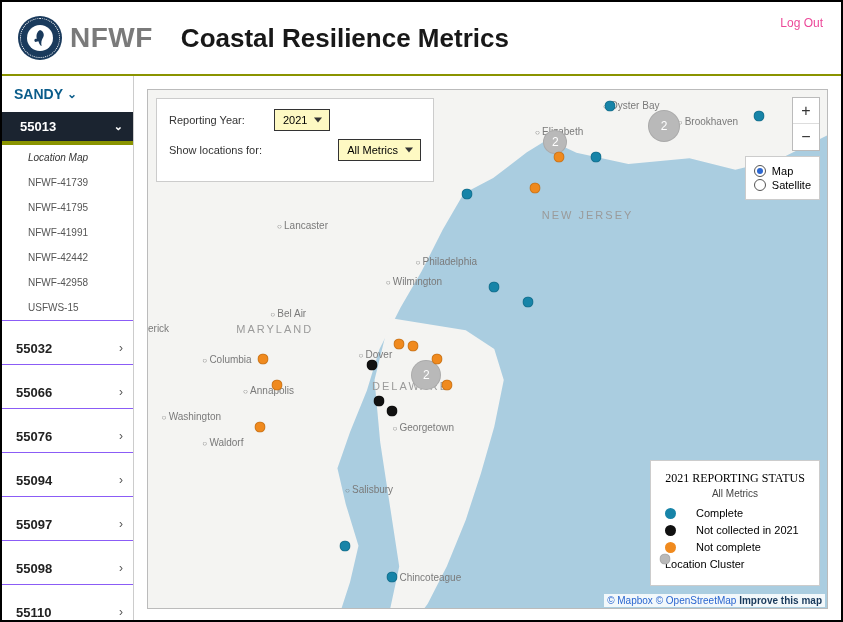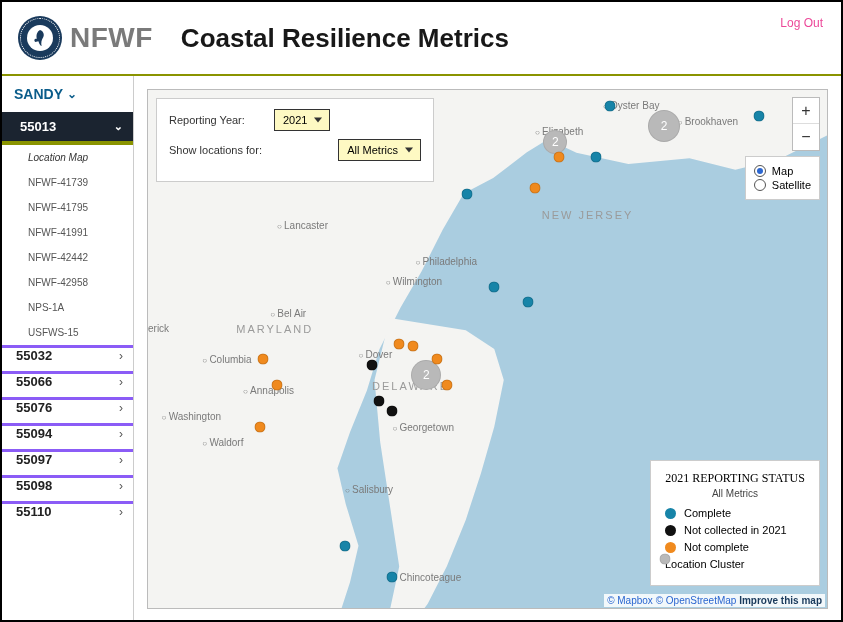--- a/index.html
+++ b/index.html
@@ -106,28 +106,27 @@
     padding: 7px 6px 7px 26px;
     color: #555;
     font-size: 10px;
     cursor: pointer;
   }
   .sub-item.active {
     font-style: italic;
     color: #333;
   }
   .grant-row {
-    padding: 0 10px 8px 14px;
+    padding: 20px 10px 8px 14px;
     font-weight: 700;
     color: #222;
     font-size: 13px;
-    border-top: 3px solid #8b5cf6;
+    border-top: 1px solid #8b5cf6;
     display: flex;
     justify-content: space-between;
-    align-items: center;
     cursor: pointer;
   }
   .grant-row .chev { color: #555; font-size: 12px; font-weight: 400; }
   
   .map-area {
     flex: 1;
     padding: 13px 13px 0 13px;
     position: relative;
   }
   .map {
@@ -253,21 +252,21 @@
   }
   
   .legend {
     position:absolute; right:7px; bottom:22px;
     background:#fff; border:1px solid #ccc;
     padding:10px 14px; font-size:11px;
     min-width:170px;
   }
   .legend-title { text-align:center; font-size:12px; margin-bottom:2px;font-family:Liberation Serif, serif;}
   .legend-sub { text-align:center; font-size:10px; color:#444; margin-bottom:8px;}
-  .legend-row { display:flex; align-items:center; gap:8px; margin:5px 0;text-align:center;}
+  .legend-row { display:flex; align-items:center; gap:20px; margin:5px 0;text-align:center;}
   .legend-row .sw { width:11px;height:11px;border-radius:50%;}
   .legend-row .sw.complete{background:#1784a8;}
   .legend-row .sw.notcollected{background:#111;}
   .legend-row .sw.notcomplete{background:#f08a1e;}
   .legend-row .sw.cluster{background:#b9b9b9;}
   .attribution {
     position:absolute; right:2px; bottom:1px;
     font-size:10px; color:#2b66d0;
     background:rgba(255,255,255,0.85);
     padding:1px 3px;
@@ -301,21 +300,20 @@
       <span>55013</span>
       <span class="chev">⌄</span>
     </div>
     <div id="sub-items">
         <div class="sub-item active">Location Map</div>
         <div class="sub-item">NFWF-41739</div>
         <div class="sub-item">NFWF-41795</div>
         <div class="sub-item">NFWF-41991</div>
         <div class="sub-item">NFWF-42442</div>
         <div class="sub-item">NFWF-42958</div>
-        <div class="sub-item">NPS-1A</div>
         <div class="sub-item">USFWS-15</div>
       </div>
     <div id="grant-list">
         <div class="grant-row">
           <span>55032</span>
           <span class="chev">›</span>
         </div>
         <div class="grant-row">
           <span>55066</span>
           <span class="chev">›</span>

